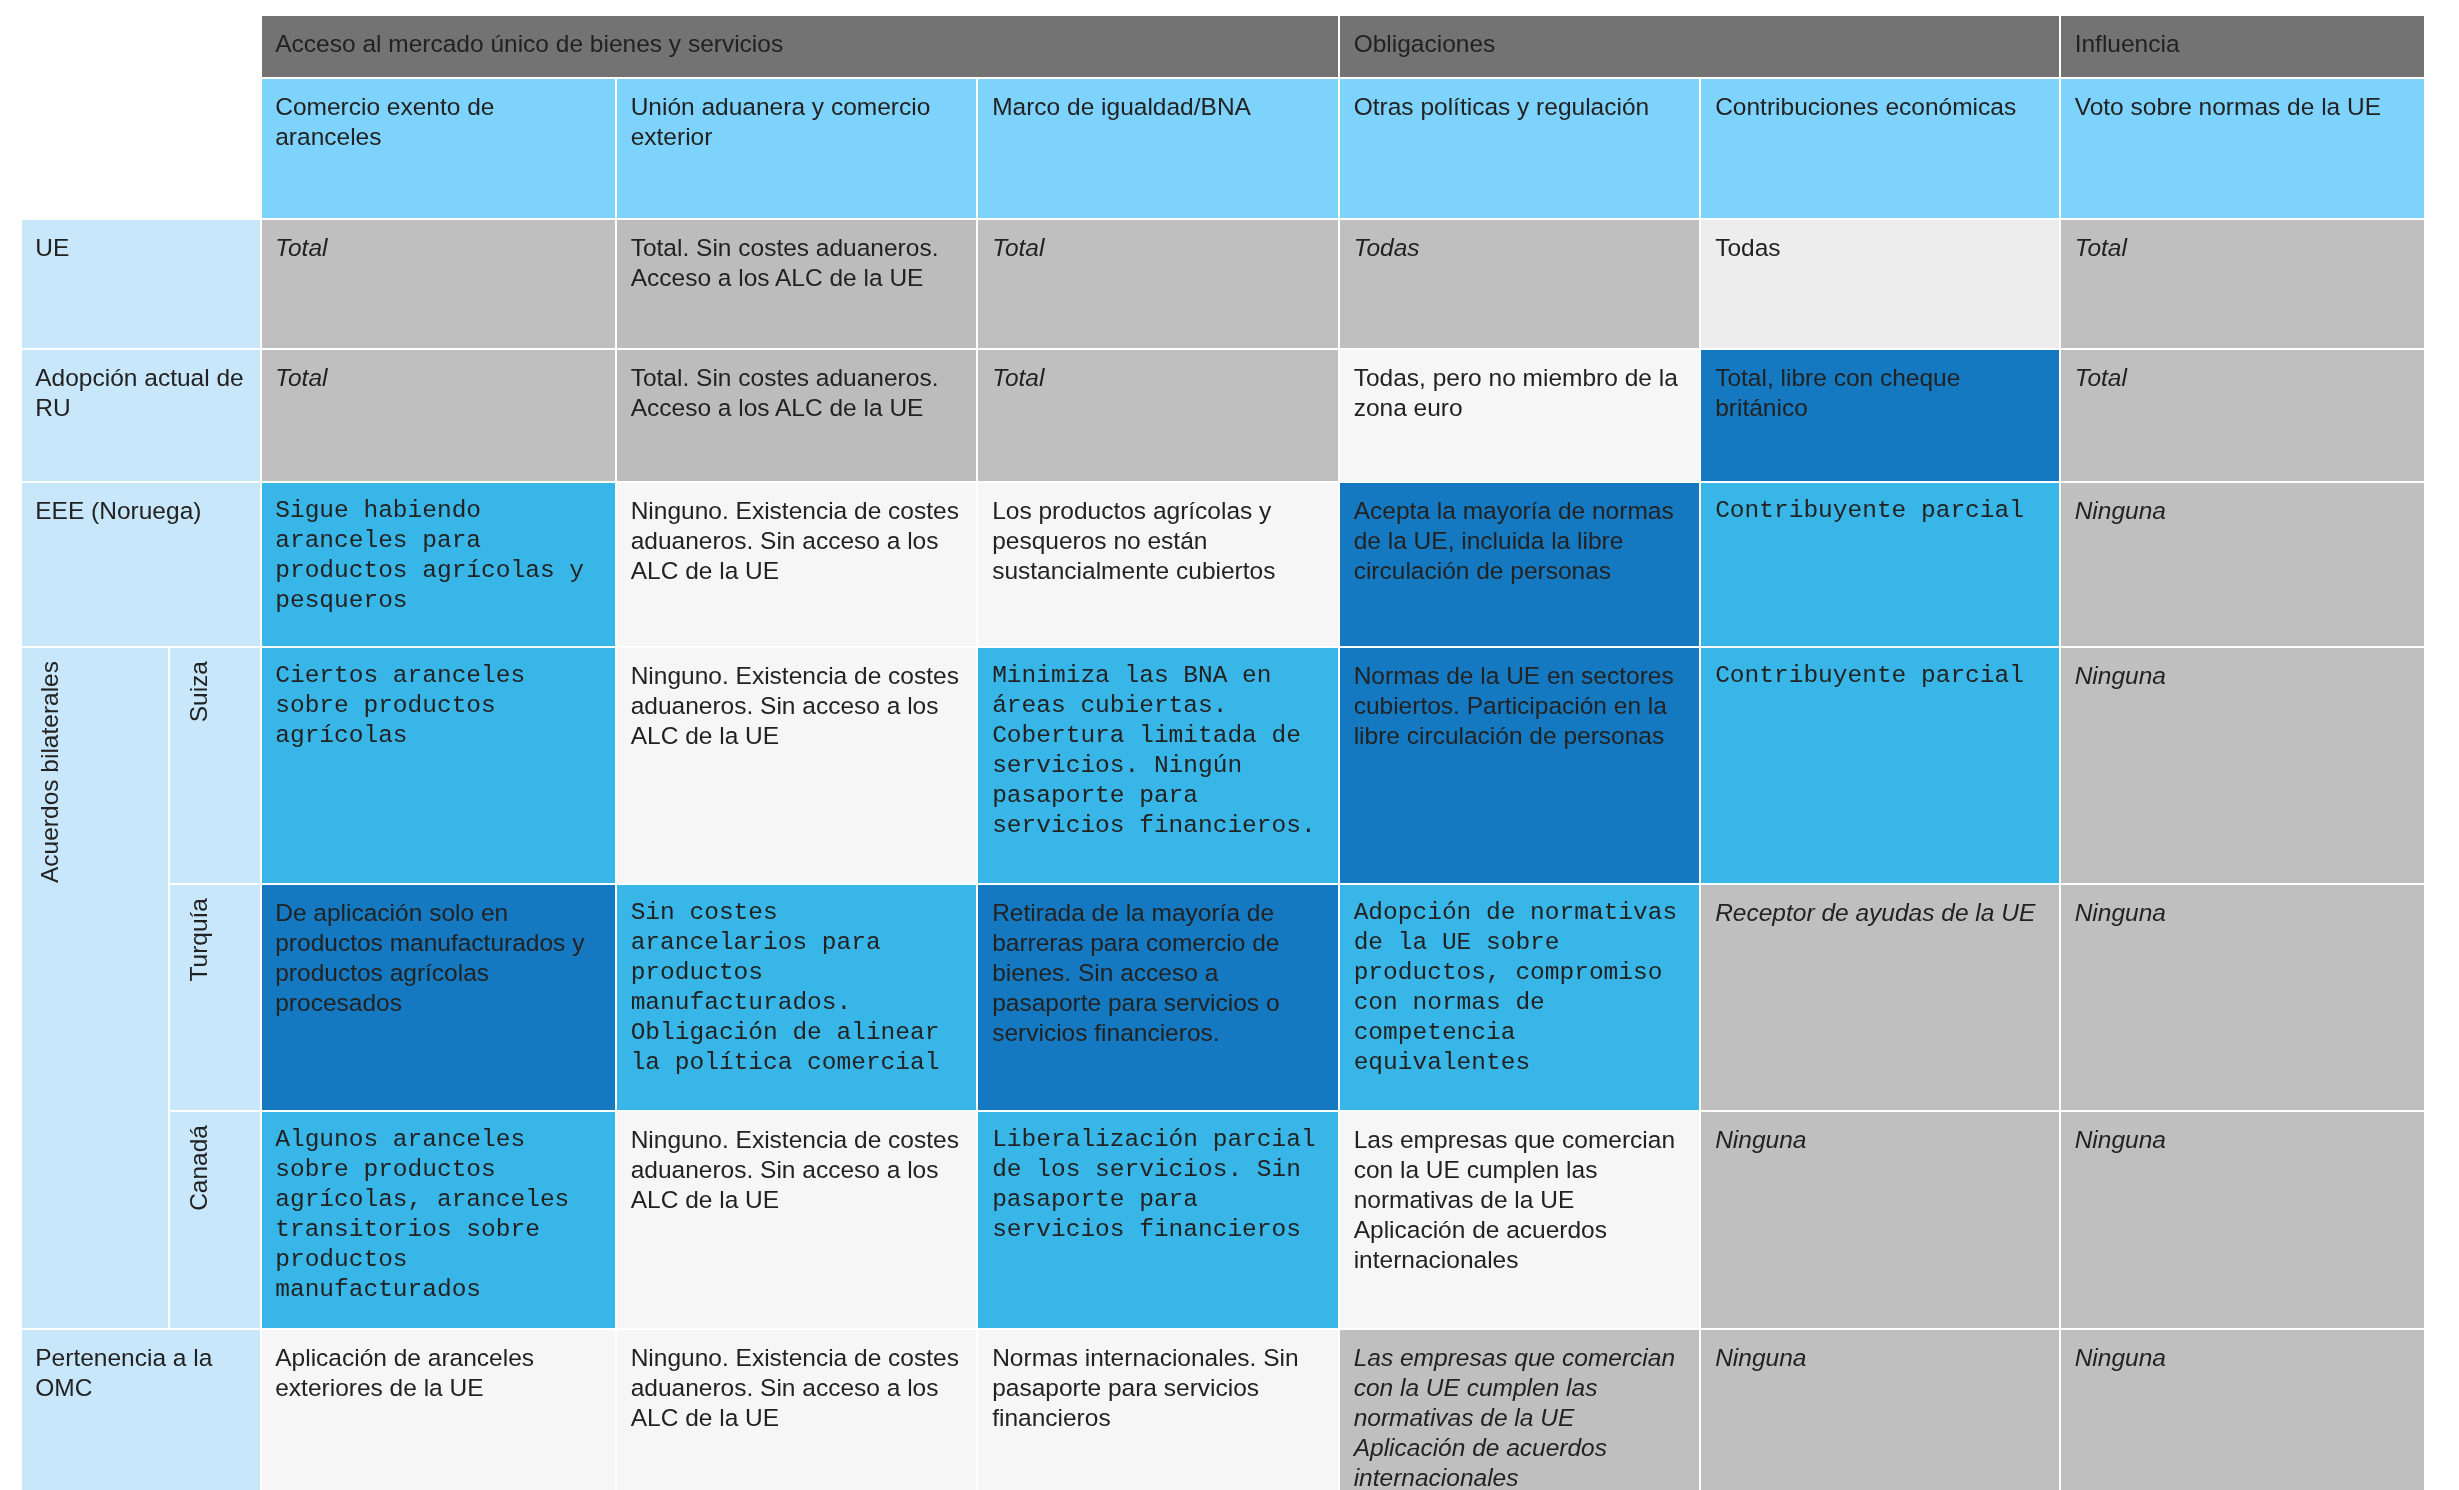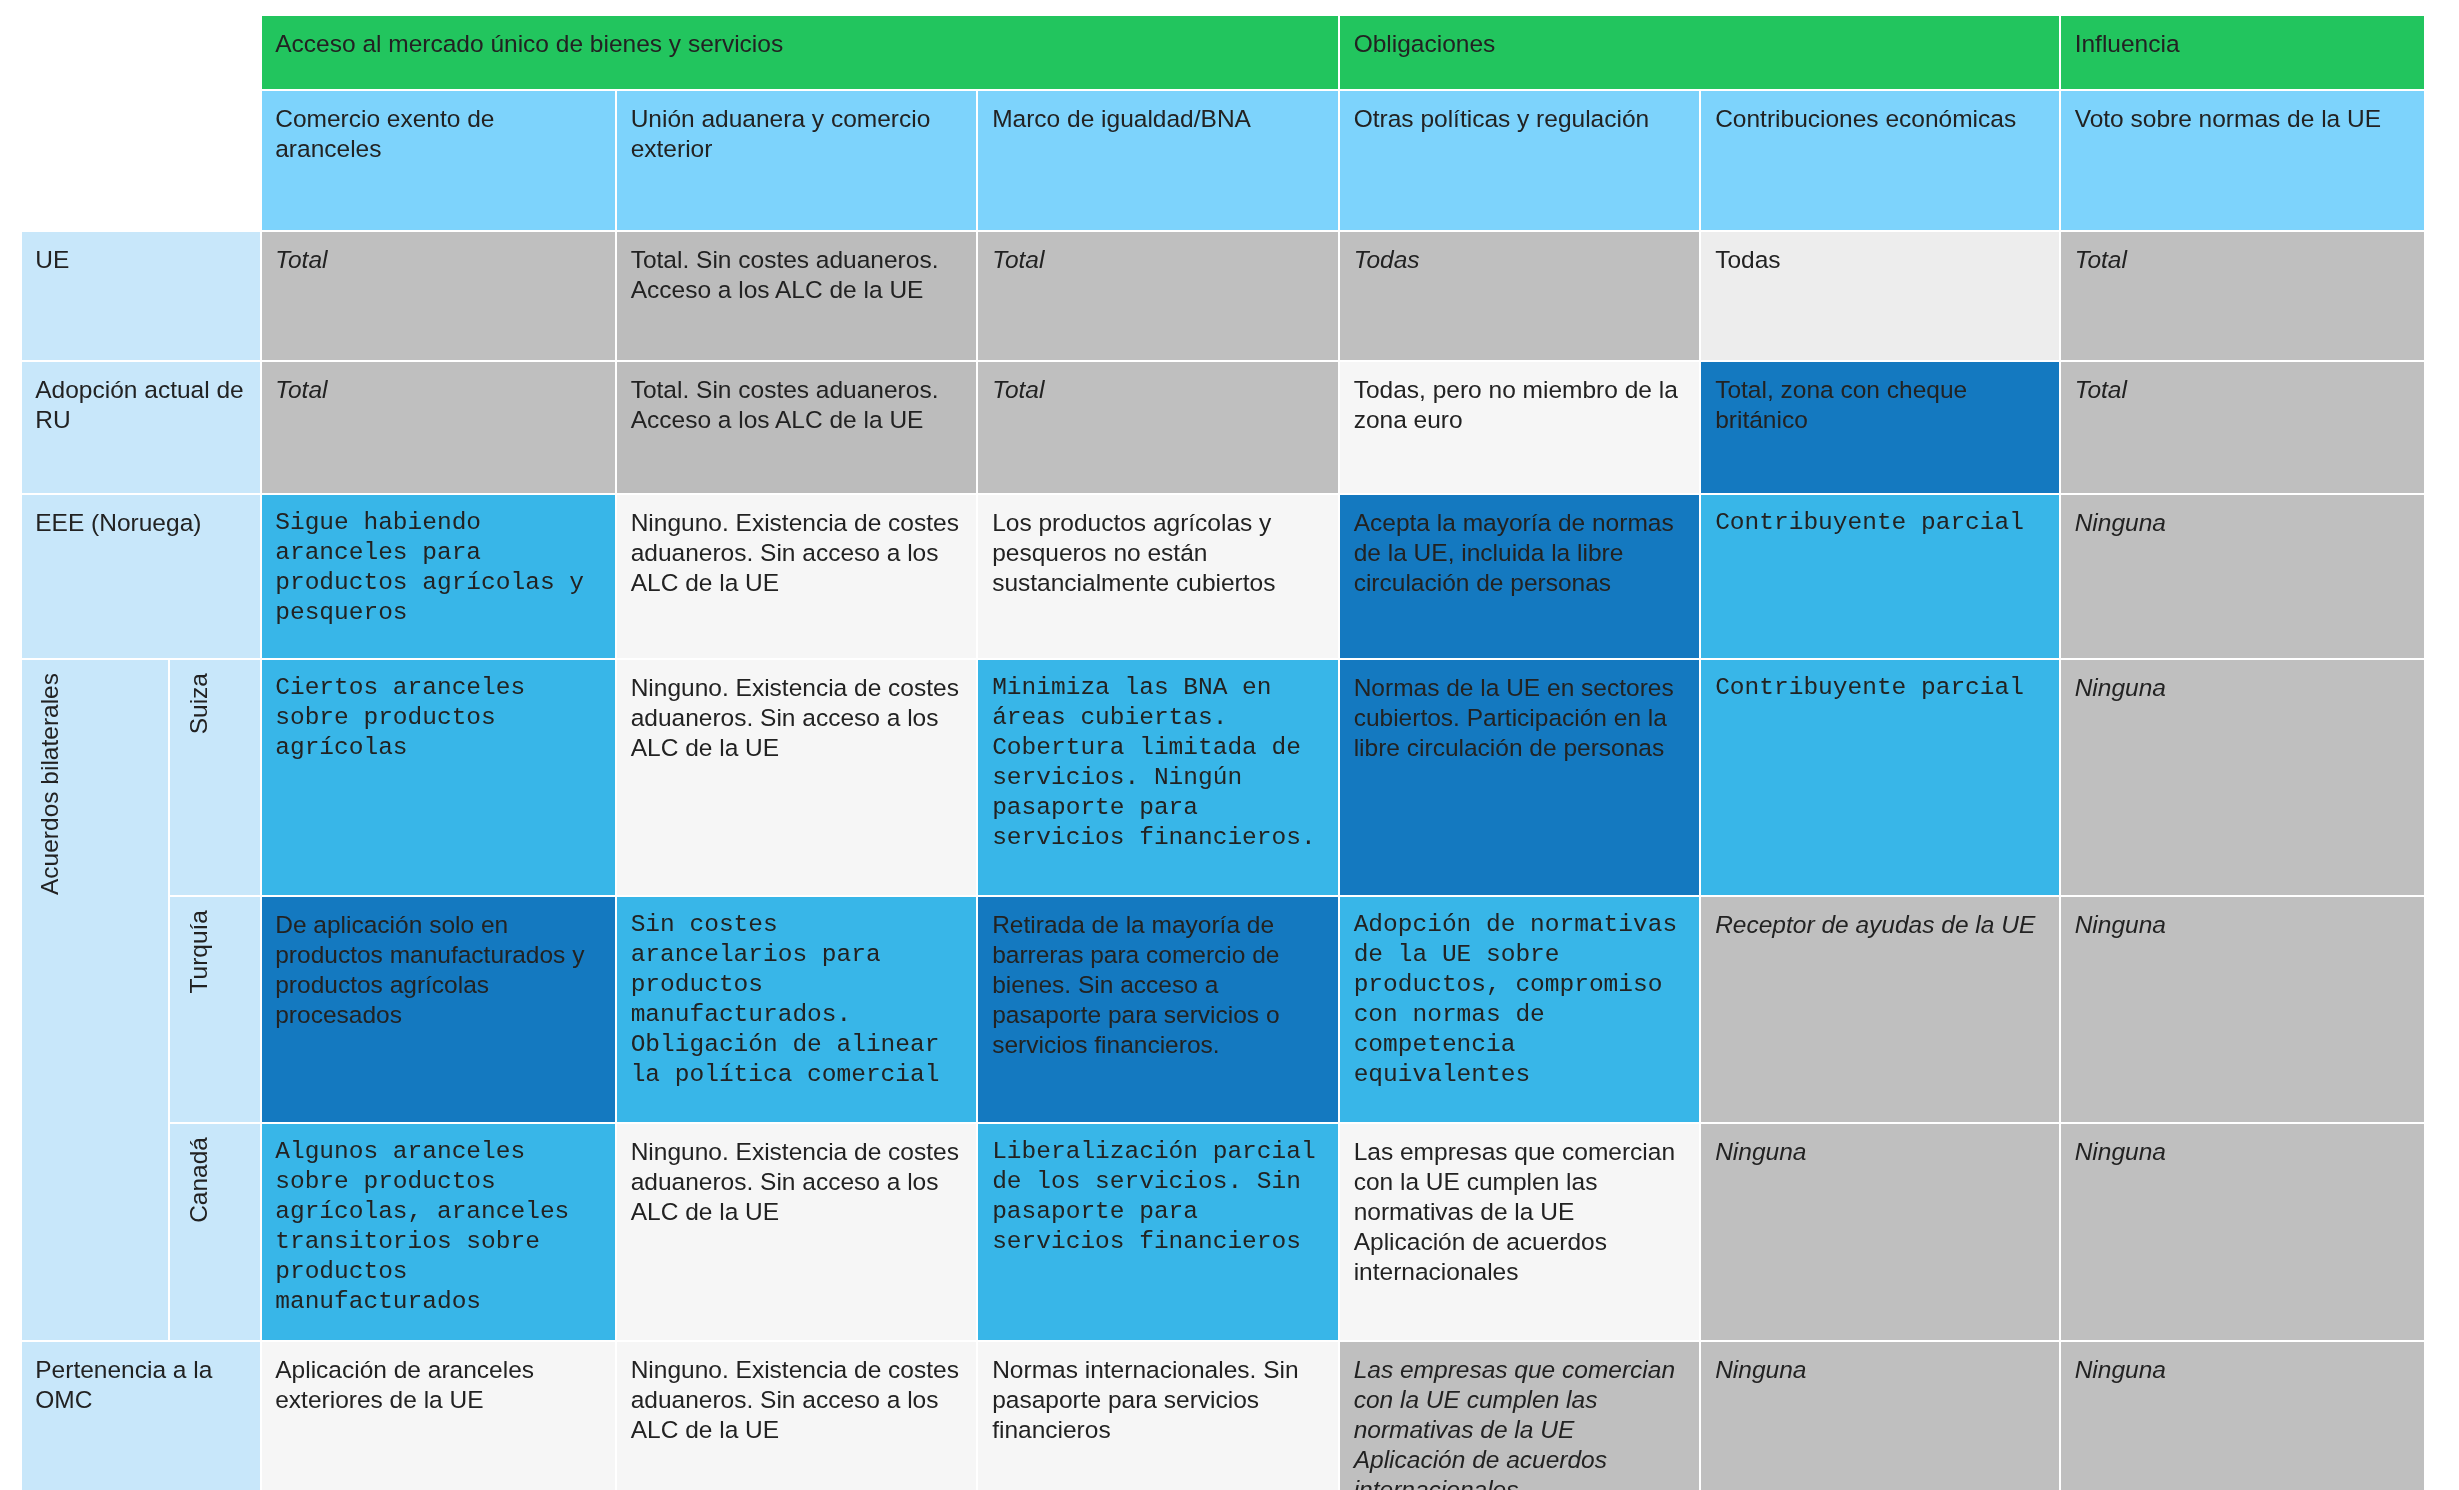--- a/index.html
+++ b/index.html
@@ -43,26 +43,26 @@
   col.c-d2 { width: 355px; }
   col.c-d3 { width: 355px; }
   col.c-d4 { width: 355px; }
   col.c-d5 { width: 353px; }
   col.c-d6 { width: 358px; }
 
   .blank { background: transparent; padding: 0; }
 
   
   .grp-head {
-    background: #22c55e;
+    background: #737373;
     color: #1b1b1b;
     text-align: center;
     font-size: 26.5px;
     padding: 15.7px 9.8px 13.7px 9.8px;
-    height: 73px;
+    height: 61px;
   }
   .sub-head {
     background: #7dd3fc;
     color: #1b1b1b;
     text-align: center;
     font-size: 25.5px;
     padding: 13.7px 11.8px;
     height: 139px;
     vertical-align: middle;
   }
@@ -139,21 +139,21 @@
         <td class="c-lightgray">Todas</td>
         <td class="c-gray">Total</td>
       </tr>
 
       <tr style="height:131px">
         <td class="rowhead" colspan="2">Adopción actual de RU</td>
         <td class="c-gray">Total</td>
         <td class="c-gray-w">Total. Sin costes aduaneros. Acceso a los ALC de la UE</td>
         <td class="c-gray">Total</td>
         <td class="c-white">Todas, pero no miembro de la zona euro</td>
-        <td class="c-blue">Total, zona con cheque británico</td>
+        <td class="c-blue">Total, libre con cheque británico</td>
         <td class="c-gray">Total</td>
       </tr>
 
       <tr style="height:163px">
         <td class="rowhead" colspan="2">EEE (Noruega)</td>
         <td class="c-cyan">Sigue habiendo aranceles para productos agrícolas y pesqueros</td>
         <td class="c-white">Ninguno. Existencia de costes aduaneros. Sin acceso a los ALC de la UE</td>
         <td class="c-white">Los productos agrícolas y pesqueros no están sustancialmente cubiertos</td>
         <td class="c-blue">Acepta la mayoría de normas de la UE, incluida la libre circulación de personas</td>
         <td class="c-cyan">Contribuyente parcial</td>

